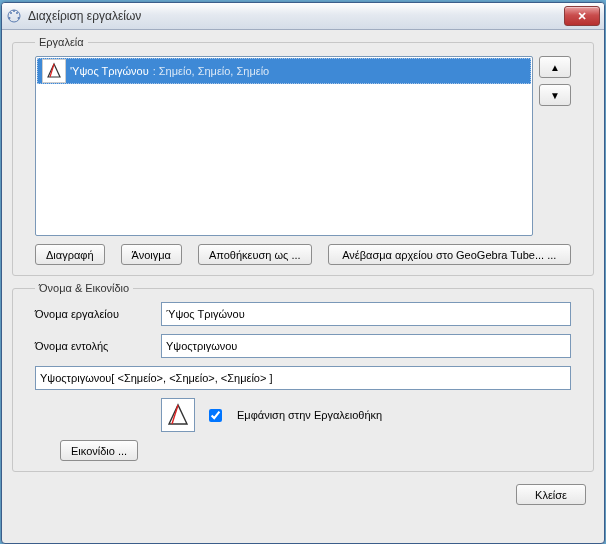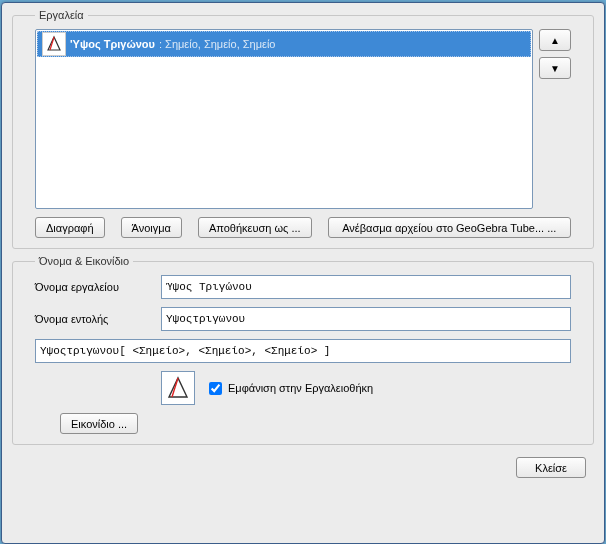--- a/index.html
+++ b/index.html
@@ -8,40 +8,56 @@
   .titlebar-icon{width:16px;height:16px;display:flex;align-items:center;justify-content:center}
   .title-text{flex:1;font-size:12px;color:#333}
   .close-btn{width:34px;height:18px;border:1px solid #8a3b3b;border-radius:3px;background:linear-gradient(#e9a0a0,#c94d4d 45%,#b63030);color:#fff;font-weight:bold;display:flex;align-items:center;justify-content:center;cursor:pointer;box-shadow:inset 0 1px 0 rgba(255,255,255,.4)}
   .content{flex:1;padding:6px 10px 8px;display:flex;flex-direction:column;gap:6px}
   fieldset{border:1px solid #c7c7c7;border-radius:3px;padding:8px 22px 10px;margin:0}
   legend{padding:0 4px;color:#333;font-size:11px}
   .tools-row{display:flex;gap:6px}
   .listbox{flex:1;height:178px;background:#fff;border:1px solid #7a98b8;border-radius:2px;overflow:hidden}
   .list-item{display:flex;align-items:center;height:24px;background:#3e89d6;color:#fff;border:1px dotted #a7c5e8;margin:1px}
   .tool-icon{width:22px;height:22px;background:#fff;margin:0 4px;display:flex;align-items:center;justify-content:center;border:1px solid #ccc}
-  .tool-name{font-weight:bold;margin-right:4px}
+  .tool-name{font-weight:normal;margin-right:4px}
   .tool-desc{color:#dbe8f6}
   .side-btns{display:flex;flex-direction:column;gap:6px}
   .btn{background:linear-gradient(#fdfdfd,#e8e8e8);border:1px solid #8d8d8d;border-radius:3px;padding:3px 10px;font-family:inherit;font-size:11px;cursor:pointer;min-height:21px}
   .arrow-btn{width:32px;height:22px;font-size:10px;display:flex;align-items:center;justify-content:center}
   .button-row{display:flex;gap:16px;margin-top:8px}
   .form-row{display:flex;align-items:center;margin-bottom:8px}
   .form-label{width:118px;padding-right:8px}
-  .text-input{flex:1;height:20px;border:1px solid #7a98b8;background:#fff;padding:1px 4px;font-family:Liberation Mono, monospace;font-size:11px}
+  .text-input{flex:1;height:20px;border:1px solid #7a98b8;background:#fff;padding:1px 4px;font-family:Liberation Sans, sans-serif;font-size:11px}
   .icon-preview-row{display:flex;align-items:center;gap:14px;margin-left:126px;margin-bottom:8px}
   .icon-preview{width:32px;height:32px;border:1px solid #7a98b8;background:#fff;display:flex;align-items:center;justify-content:center}
-  .checkbox-row{display:flex;gap:6px}
+  .checkbox-row{display:flex;gap:15px}
   input[type=checkbox]{margin:0}
   .bottom-bar{display:flex;justify-content:flex-end;padding:6px 8px}
   .icon-btn-row{margin-left:25px}
 </style>
 </head>
 <body>
 
 <div class="window">
+  <div class="titlebar">
+    <span class="titlebar-icon">
+      <svg width="16" height="16" viewBox="0 0 16 16">
+          <circle cx="8" cy="8" r="6" fill="none" stroke="#5a7bb0" stroke-width="1"></circle>
+          <circle cx="8" cy="3" r="1" fill="#5a7bb0"></circle>
+          <circle cx="3.5" cy="10" r="1" fill="#5a7bb0"></circle>
+          <circle cx="12.5" cy="10" r="1" fill="#5a7bb0"></circle>
+          <circle cx="5" cy="5" r="1" fill="#5a7bb0"></circle>
+          <circle cx="11" cy="5" r="1" fill="#5a7bb0"></circle>
+        </svg>
+    </span>
+    <span class="title-text">Διαχείριση εργαλείων</span>
+    <div class="close-btn">
+        <span>✕</span>
+      </div>
+  </div>
 
   <div class="content">
 
     <fieldset>
       <legend>Εργαλεία</legend>
       <div class="tools-row">
         <div class="listbox">
           <div class="list-item">
             <div class="tool-icon">
               <svg width="20" height="20" viewBox="0 0 20 20">

